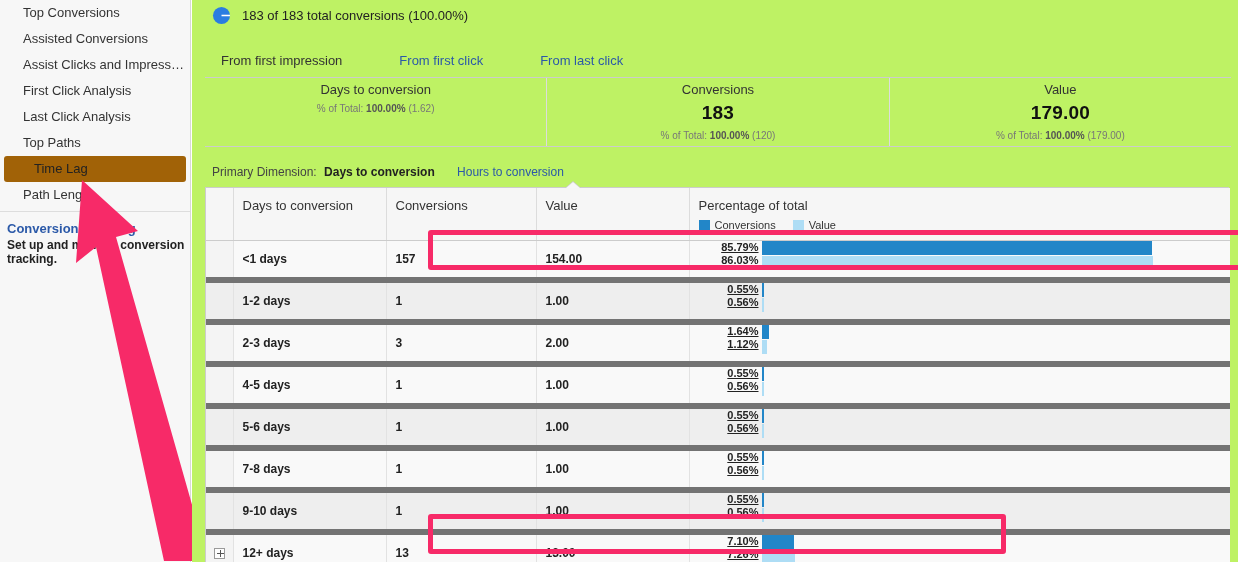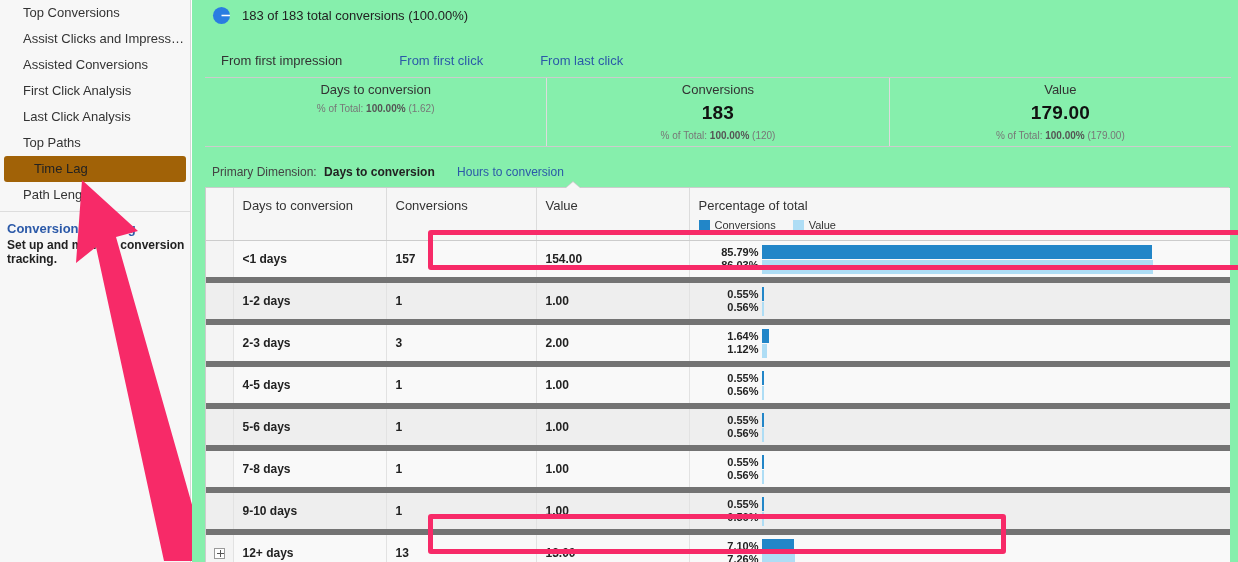--- a/index.html
+++ b/index.html
@@ -67,21 +67,21 @@
     position: absolute;
     left: 60px; top: 165px;
     width: 150px; height: 400px;
     pointer-events: none;
   }
 
   
   #main {
     position: absolute; left: 192px; top: 0;
     width: 1046px; height: 562px;
-    background: #86efac;
+    background: #bef264;
   }
 
   
   #conv-line {
     position: absolute;
     left: 20px; top: 4px;
     height: 22px;
     display: flex;
     align-items: center;
   }
@@ -222,21 +222,21 @@
     background: #fdfdfd;
     position: relative;
     vertical-align: middle;
   }
   .expander:before, .expander:after {
     content: ""; position: absolute; background: #555555;
   }
   .expander:before { left: 2px; top: 4px; width: 7px; height: 1px; }
   .expander:after  { left: 5px; top: 1px; width: 1px; height: 7px; }
 
-  .pct-wrap { display: flex; align-items: center; height: 36px; }
+  .pct-wrap { display: flex; align-items: flex-start; height: 36px; text-decoration: underline; }
   .pct-nums {
     width: 72px;
     flex: 0 0 72px;
     text-align: right;
     padding-right: 3px;
     font-size: 11px;
     font-weight: bold;
     color: #222222;
     line-height: 13px;
   }
@@ -257,22 +257,22 @@
   #callout-row12 { left: 236px; top: 514px; width: 578px; height: 40px; }
 </style>
 </head>
 <body>
 
 <div id="app">
 
   <div id="sidebar">
     <div id="sidebar-nav">
         <div class="nav-item">Top Conversions</div>
+        <div class="nav-item">Assisted Conversions</div>
         <div class="nav-item">Assist Clicks and Impress…</div>
-        <div class="nav-item">Assisted Conversions</div>
         <div class="nav-item">First Click Analysis</div>
         <div class="nav-item">Last Click Analysis</div>
         <div class="nav-item">Top Paths</div>
         <div class="nav-item selected">Time Lag</div>
         <div class="nav-item">Path Length</div>
       </div>
     <div id="sidebar-divider"></div>
     <div id="promo">
       <div id="promo-title">Conversion Tracking</div>
       <div id="promo-desc">Set up and manage conversion tracking.</div>

